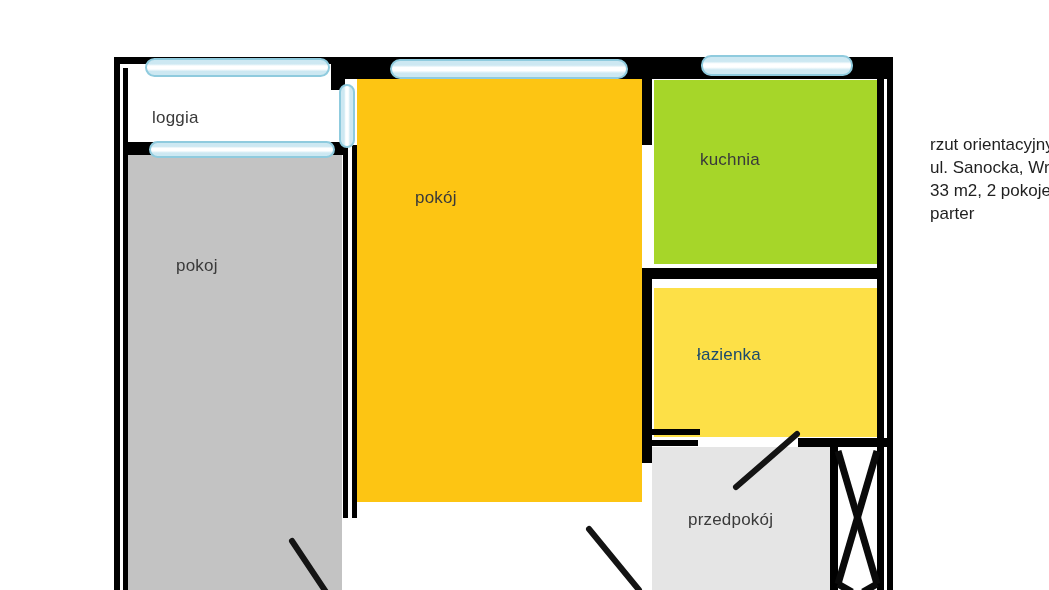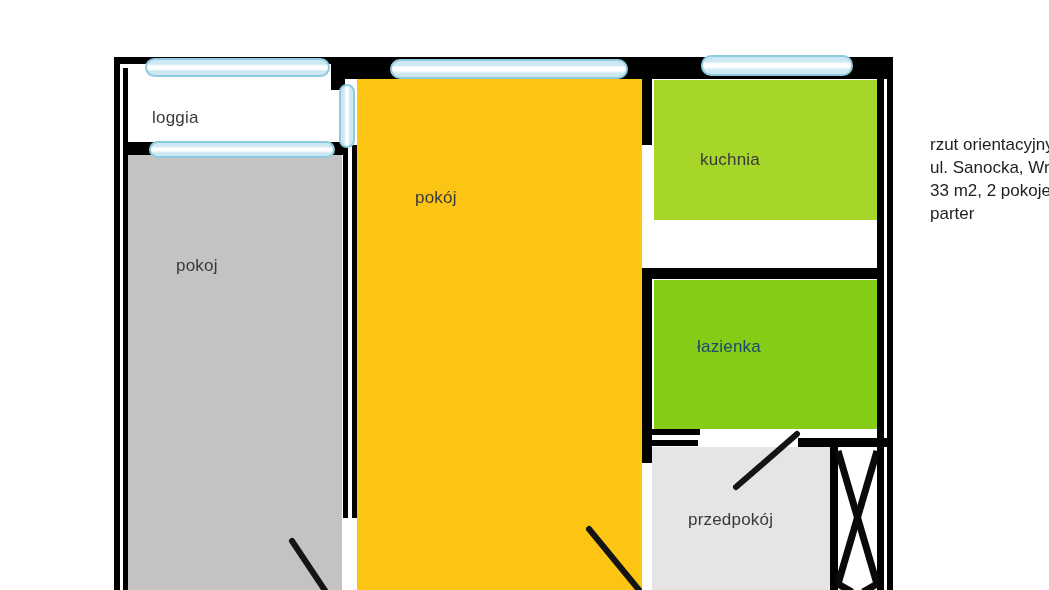--- a/index.html
+++ b/index.html
@@ -43,29 +43,29 @@
 <div class="canvas">
 
   <div class="room z1" style="left: 128px; top: 155px; width: 214px; height: 435px; background-color: rgb(195, 195, 195);">
     <span class="room-label" style="left:48px;top:101px;">pokoj</span>
   </div>
 
   <div class="room z1" style="left: 128px; top: 64px; width: 212px; height: 78px; background-color: rgb(255, 255, 255);">
     <span class="room-label" style="left:24px;top:44px;">loggia</span>
   </div>
 
-  <div class="room z1" style="left: 357px; top: 78px; width: 285px; height: 512px; background-color: rgb(253, 197, 19);">
+  <div class="room z1" style="left: 357px; top: 78px; width: 285px; height: 424px; background-color: rgb(253, 197, 19);">
     <span class="room-label" style="left:58px;top:110px;">pokój</span>
   </div>
 
-  <div class="room z1" style="left: 654px; top: 80px; width: 224px; height: 140px; background-color: rgb(166, 214, 41);">
+  <div class="room z1" style="left: 654px; top: 80px; width: 224px; height: 184px; background-color: rgb(166, 214, 41);">
     <span class="room-label" style="left:46px;top:70px;">kuchnia</span>
   </div>
 
-  <div class="room z1" style="left: 654px; top: 280px; width: 224px; height: 149px; background-color: #84cc16;">
+  <div class="room z1" style="left: 654px; top: 288px; width: 224px; height: 149px; background-color: #fde047;">
     <span class="room-label lbl-lazienka" style="left:43px;top:57px;">łazienka</span>
   </div>
 
   <div class="room z1" style="left: 652px; top: 447px; width: 178px; height: 143px; background-color: #e5e5e5;">
     <span class="room-label" style="left:36px;top:63px;">przedpokój</span>
   </div>
 
   <div class="wall z2" style="left:114px;top:57px;width:779px;height:7px;"></div>
   <div class="wall z2" style="left:114px;top:57px;width:6px;height:533px;"></div>
   <div class="wall z2" style="left:123px;top:68px;width:5px;height:522px;"></div>

